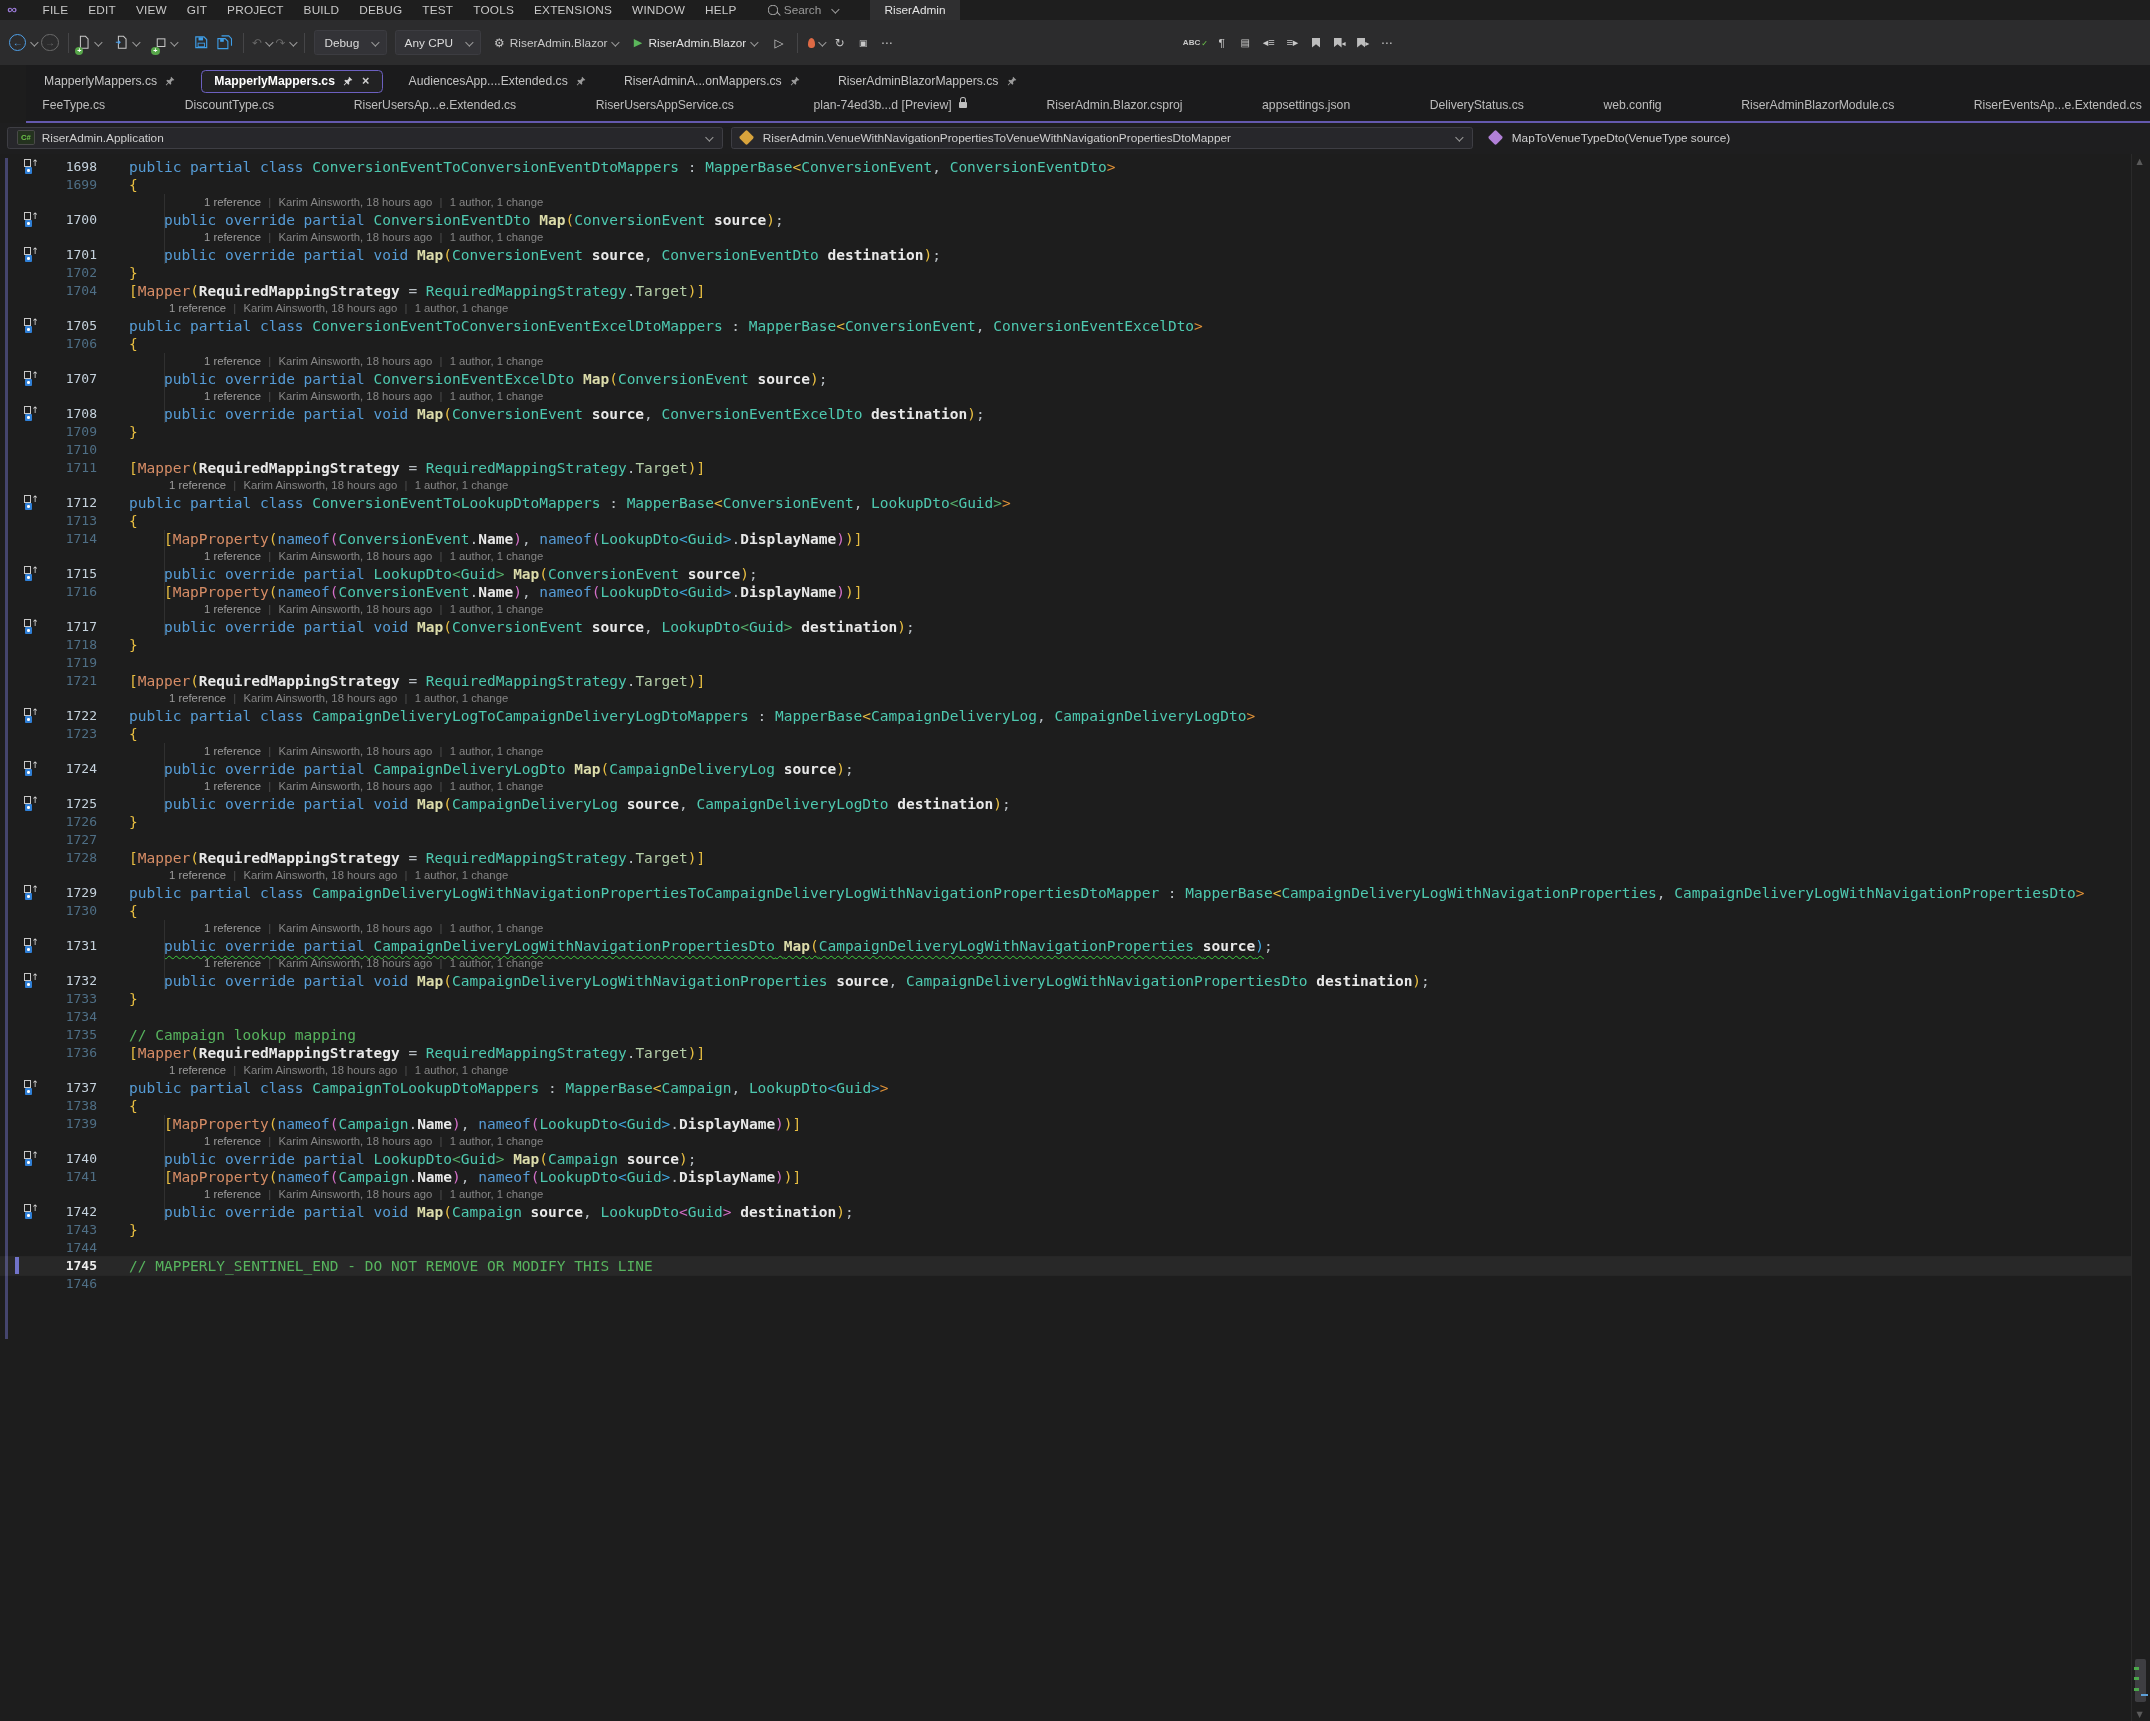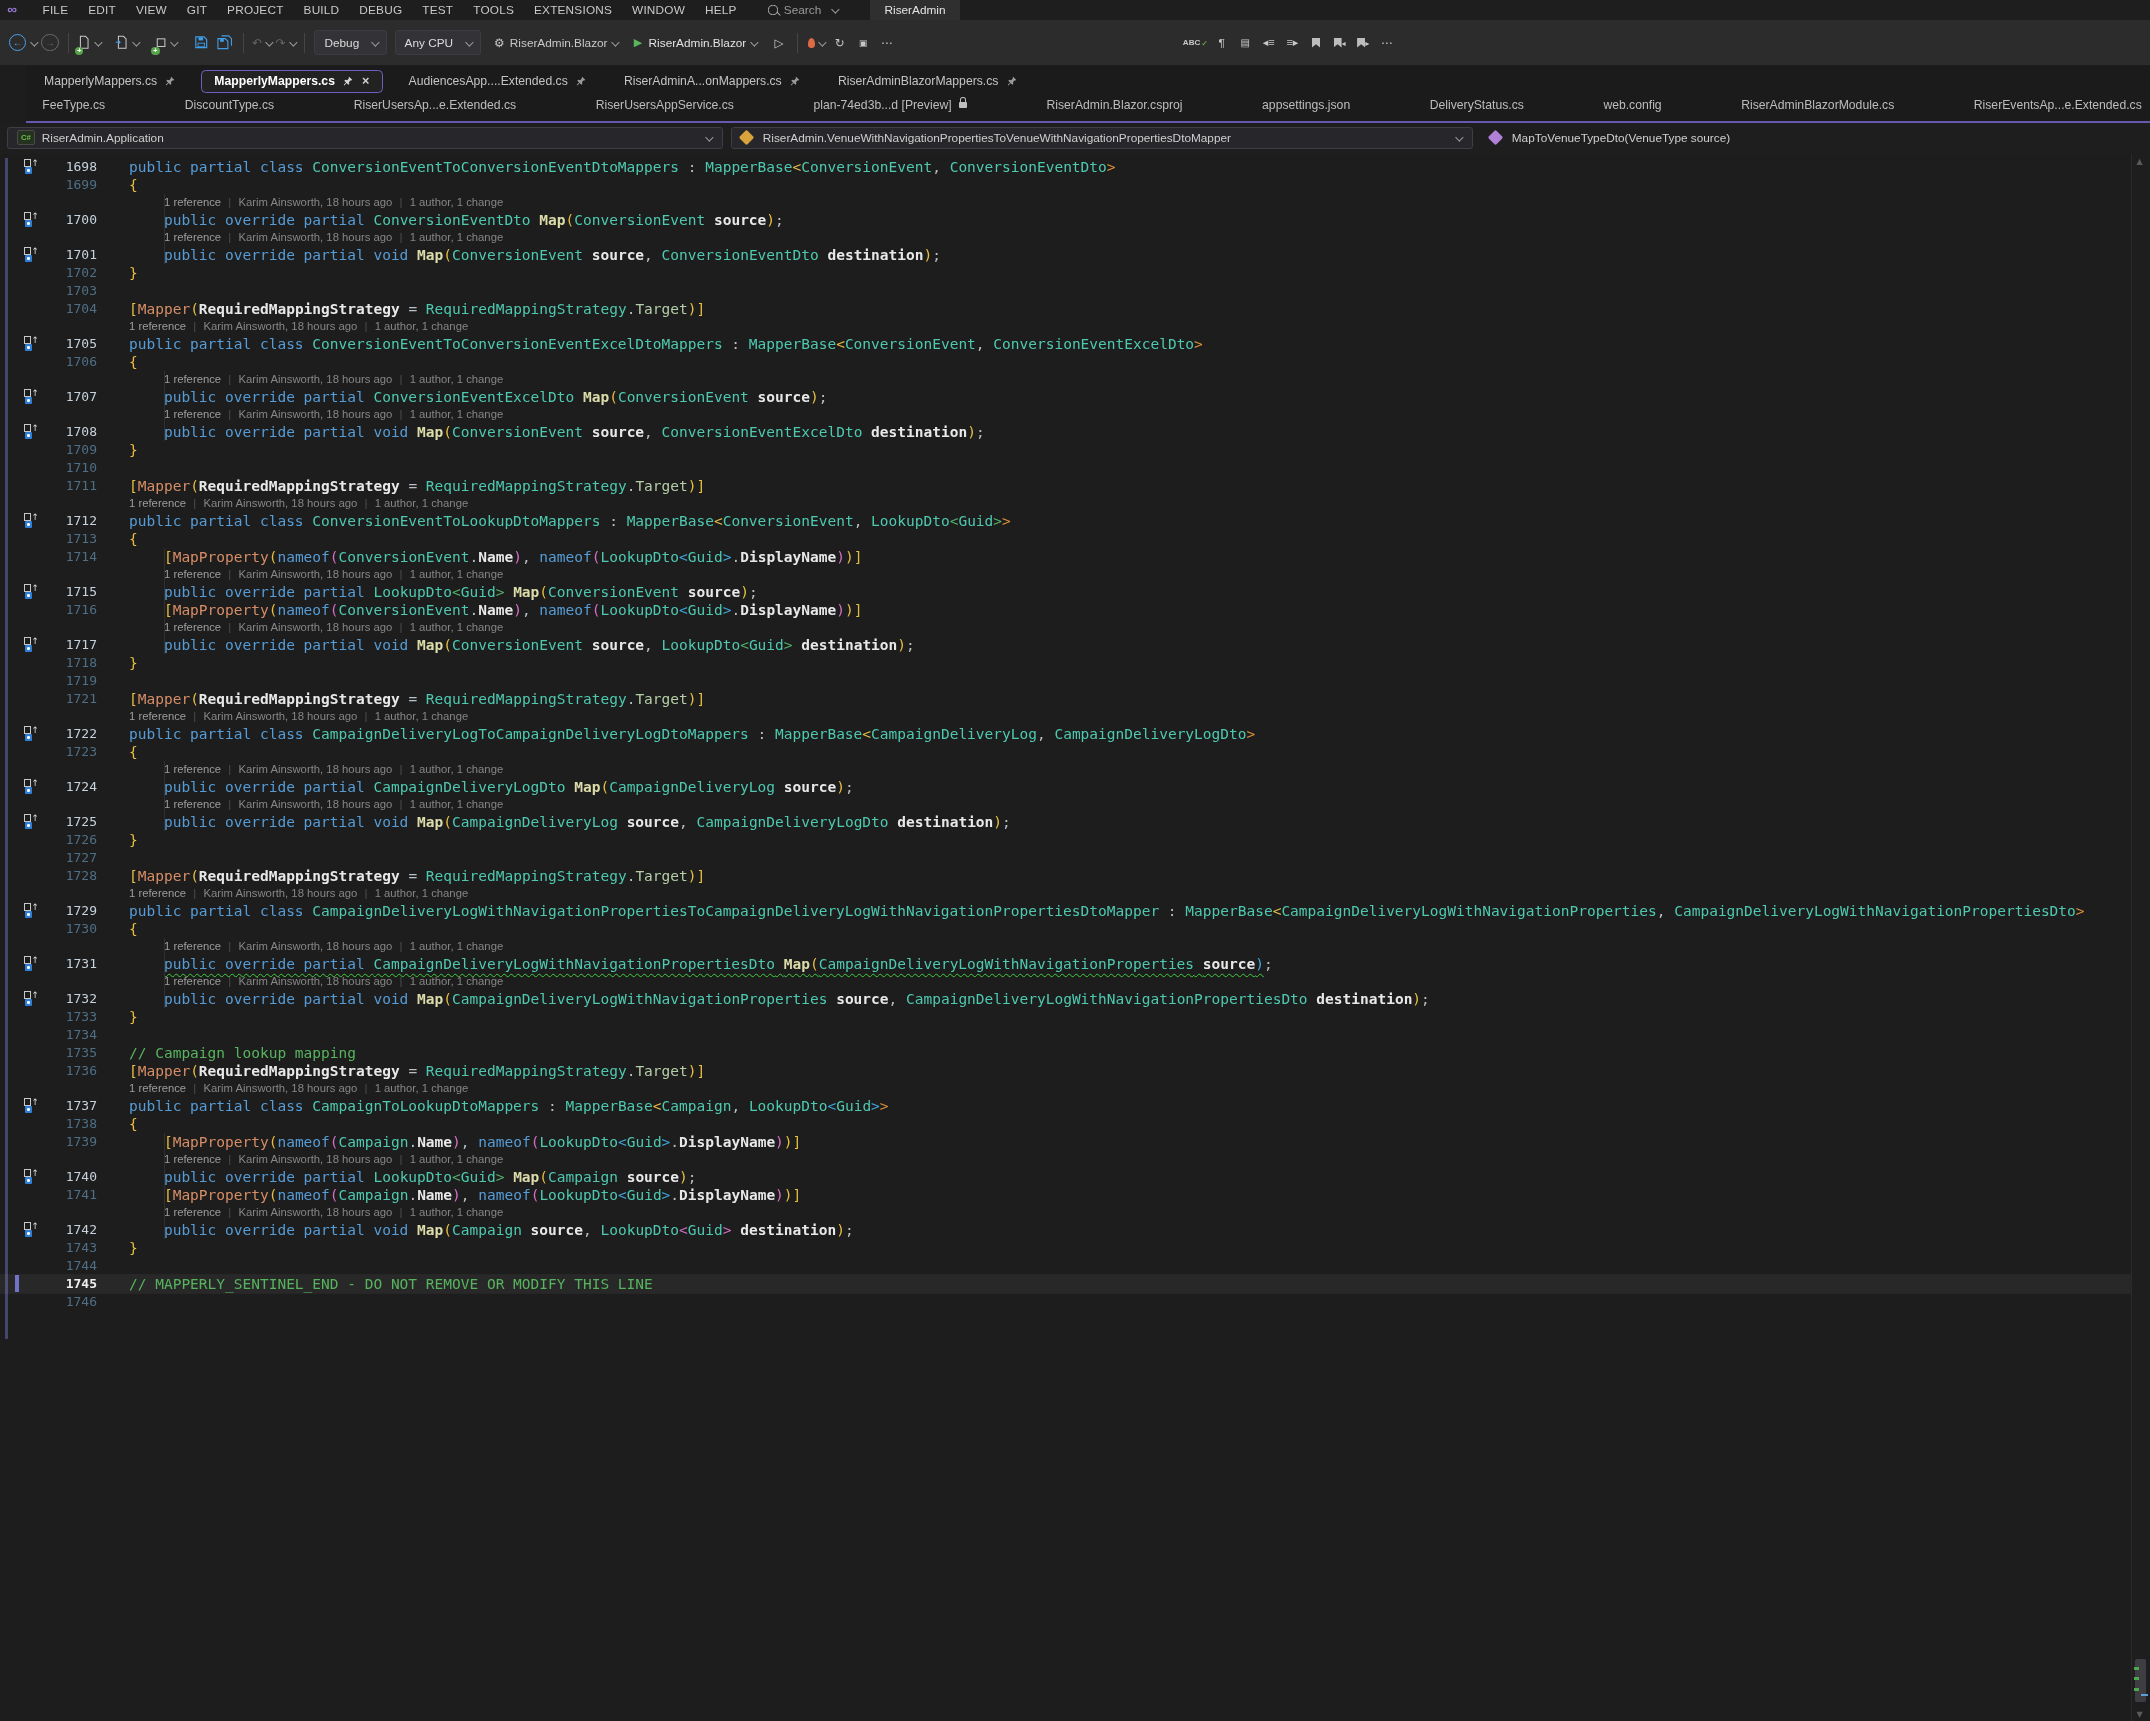--- a/index.html
+++ b/index.html
@@ -67,21 +67,21 @@
   .row.has-g .ln{color:#c6d3de;}
   .row.cur{background:rgba(255,255,255,.05);box-shadow:0 0.9px 0 rgba(255,255,255,.05),0 -0.9px 0 rgba(255,255,255,.05);}
   .row.cur .ln{color:#efefef;font-weight:bold;}
   .row.cur::before{content:'';position:absolute;left:14.5px;top:0.9px;bottom:0.9px;width:4.5px;background:#7173c9;}
   .row.ig::after{content:'';position:absolute;left:164px;top:0;bottom:0;width:0.9px;background:#303030;}
   .glyph{position:absolute;left:23.5px;top:1.8px;width:16.3px;height:15.4px;}
   .glyph .b1{position:absolute;left:0;top:0;width:5.4px;height:5.4px;border:0.9px solid #c8c8c8;}
   .glyph .ar{position:absolute;left:8.1px;top:-5.4px;font-size:9px;color:#d8d8d8;font-family:"DejaVu Sans",sans-serif;}
   .glyph .b2{position:absolute;left:1.8px;top:8.1px;width:6.3px;height:6.3px;background:#2f7fd6;border-radius:0.9px;}
   .glyph .b2::after{content:'';position:absolute;left:1.8px;top:1.8px;width:2.7px;height:2.7px;background:#fff;border-radius:50%;}
-  .row.lens{color:#868686;font-size:11.3px;}
+  .row.lens{color:#868686;font-size:11.3px;padding-left:40px;}
   .lensc{white-space:nowrap;}
   .lr{color:#9d9d9d;} .la{color:#868686;} .ls{color:#4e4e4e;margin:0 7.2px;}
   .squig{text-decoration:underline;text-decoration-style:wavy;text-decoration-color:#3fce3f;
          text-decoration-thickness:0.9px;text-underline-offset:3.6px;}
   .tk-k{color:#569cd6;} .tk-t{color:#4ec9b0;} .tk-m{color:#dcdcaa;font-weight:700;}
   .tk-p{color:#e8e8e8;font-weight:600;} .tk-d{color:#b9bfc4;} .tk-g{color:#e8be41;}
   .tk-o{color:#df9137;} .tk-x{color:#d46fc8;} .tk-u{color:#3fa7e0;} .tk-n{color:#55b06a;}
   .tk-e{color:#b5cea8;} .tk-c{color:#57b45e;} .tk-a{color:#d78d66;}
   
   .vscroll{position:absolute;right:0;top:154px;bottom:0;width:18px;background:#1e1e1e;border-left:0.9px solid #2a2a2a;}
@@ -358,24 +358,20 @@
             <span class="b2"></span>
           </span>
           <span class="ln">1701</span>
           <span class="cd"><span class="tk-k">    public override partial void </span><span class="tk-m">Map</span><span class="tk-g">(</span><span class="tk-t">ConversionEvent</span><span class="tk-d"> </span><span class="tk-p">source</span><span class="tk-d">, </span><span class="tk-t">ConversionEventDto</span><span class="tk-d"> </span><span class="tk-p">destination</span><span class="tk-g">)</span><span class="tk-d">;</span></span>
         </div>
         <div class="row code">
           <span class="ln">1702</span>
           <span class="cd"><span class="tk-g">}</span></span>
         </div>
         <div class="row code">
-          <span class="ln">1703</span>
-          <span class="cd"></span>
-        </div>
-        <div class="row code">
           <span class="ln">1704</span>
           <span class="cd"><span class="tk-g">[</span><span class="tk-a">Mapper</span><span class="tk-g">(</span><span class="tk-p">RequiredMappingStrategy</span><span class="tk-d"> = </span><span class="tk-t">RequiredMappingStrategy</span><span class="tk-d">.</span><span class="tk-e">Target</span><span class="tk-g">)]</span></span>
         </div>
         <div class="row lens" style="height: 17px; line-height: 17px;"><span class="lensc" style="margin-left: 129px;"><span class="lr">1 reference</span><span class="ls">|</span><span class="la">Karim Ainsworth, 18 hours ago</span><span class="ls">|</span><span class="la">1 author, 1 change</span></span></div>
         <div class="row code has-g">
           <span class="glyph">
             <span class="b1"></span>
             <span class="ar">↑</span>
             <span class="b2"></span>
           </span>

